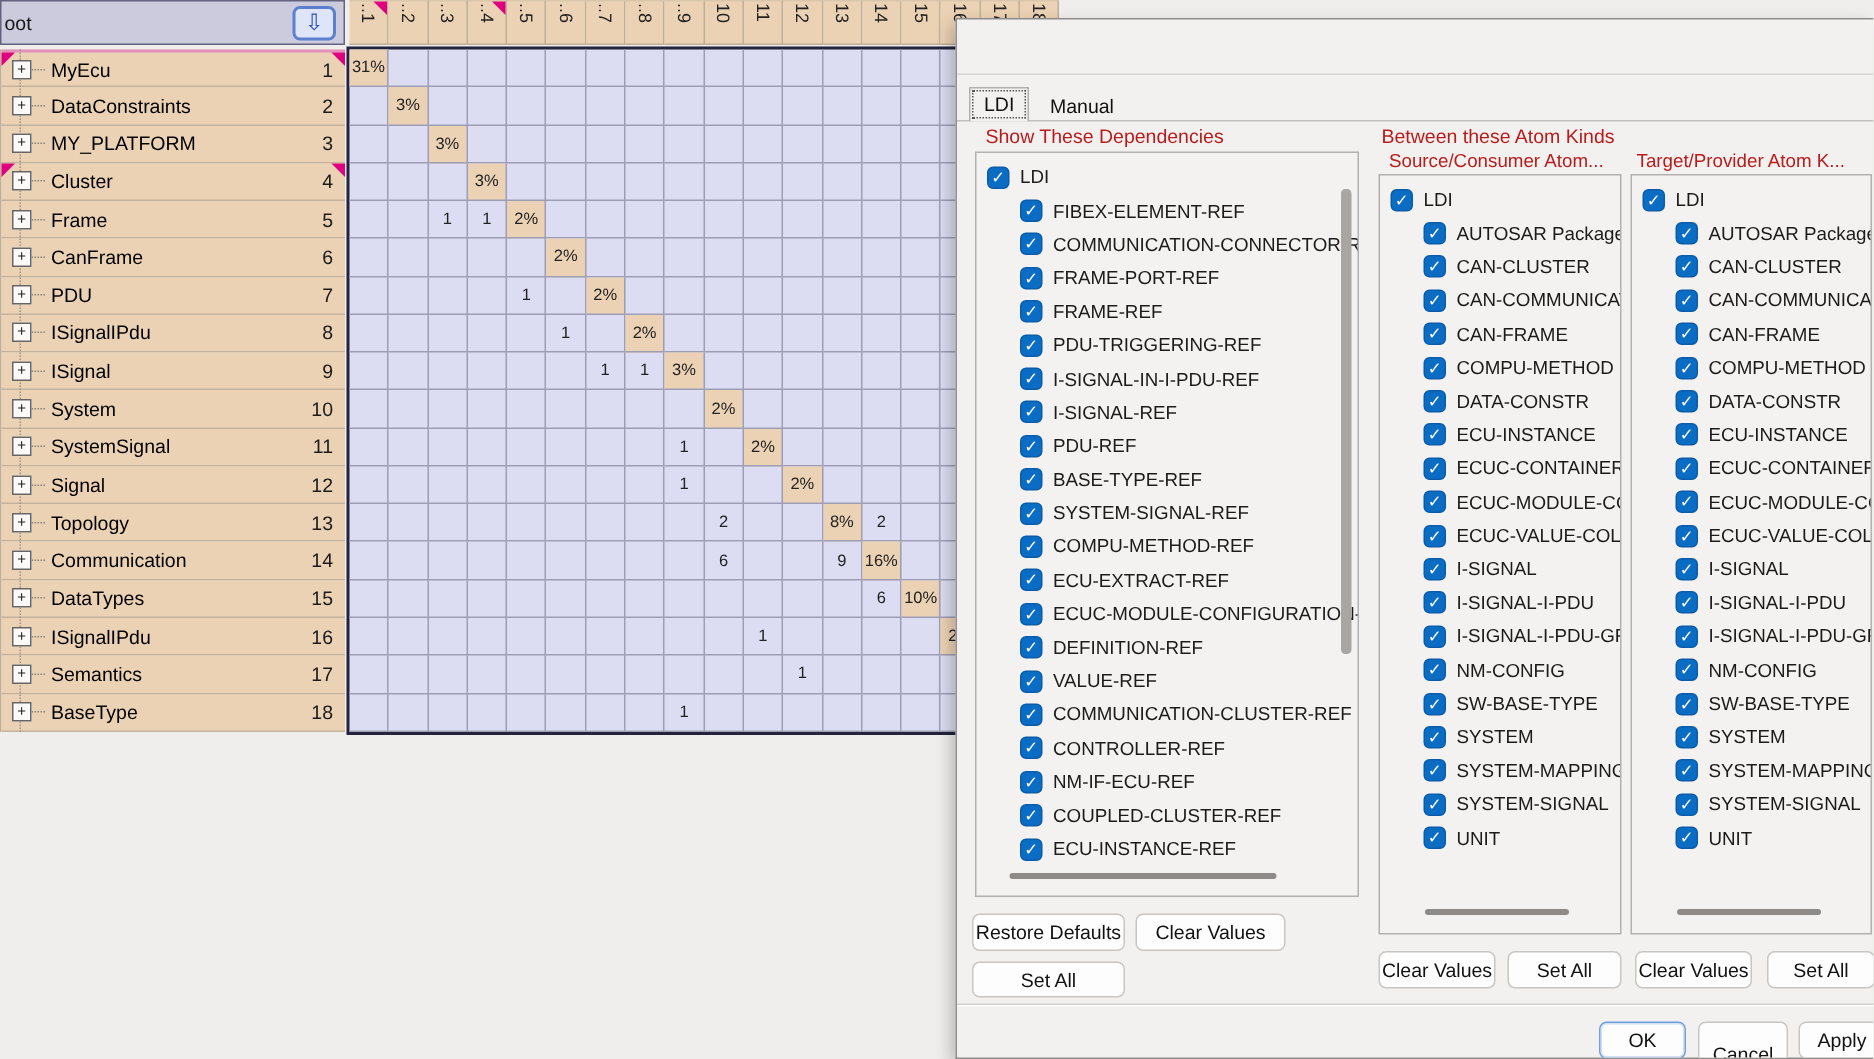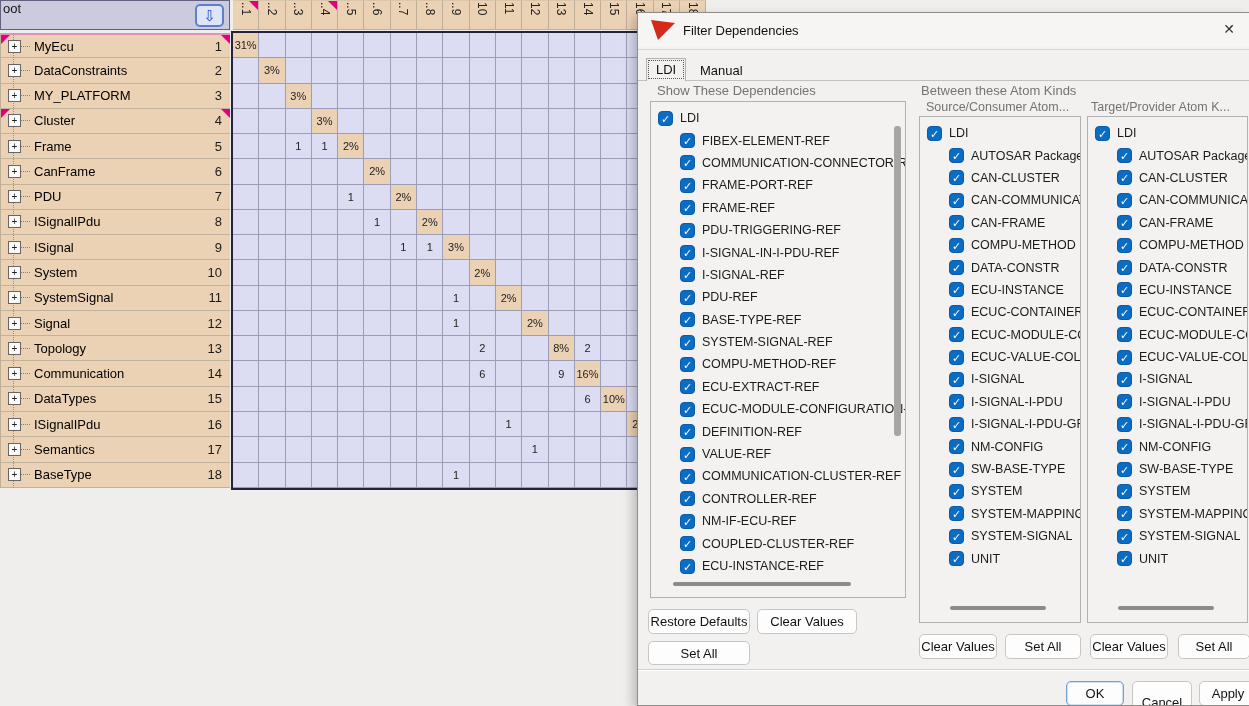--- a/index.html
+++ b/index.html
@@ -1,21 +1,21 @@
 <!DOCTYPE html>
 <html><head>
 <meta charset="utf-8">
 <style>
   * { margin:0; padding:0; box-sizing:border-box; }
   html,body { width:1249px; height:706px; overflow:hidden; }
   body { position:relative; background:#efeeec; font-family:"Liberation Sans", sans-serif; }
 
   
   .corner { position:absolute; left:0; top:0; width:230px; height:30px;
-            background:#cbcbdd; border:1px solid #62627e; display:flex; }
+            background:#cbcbdd; border:1px solid #62627e; display:flex; align-items:center; }
   .corner-label { font-size:13px; color:#161616; padding-left:2px; }
   .arrow-btn { position:absolute; right:5px; top:3px; width:29px; height:23px;
                border:2px solid #5c7fd0; border-radius:5px; background:#dfe5f8;
                color:#2b4fc0; font-size:15px; line-height:19px; text-align:center; cursor:pointer; }
 
   .colheads { position:absolute; left:233px; top:0; height:30px; display:flex; }
   .colhead { width:26.3px; height:30px; background:#ecd2b4; position:relative;
              border-right:1px solid #bfae98; border-top:1px solid #d9c6ab; border-bottom:1px solid #bfae98;
              display:flex; justify-content:center; }
   .colhead span { writing-mode:vertical-rl; font-size:12px; color:#222; margin-top:1px; }
@@ -52,21 +52,21 @@
   .tbtitle { margin-left:7px; font-size:13px; color:#111; }
   .tbclose { position:absolute; right:14px; top:8px; font-size:14px; color:#333; cursor:pointer; }
   .titlesep { position:absolute; left:0; right:0; top:36px; height:1px; background:#d8d6d4; }
 
   .tab { position:absolute; font-size:13px; color:#111; }
   .tab.sel { left:8px; top:45px; height:23px; padding:3px 9px 0; background:#f3f1f0;
              border:1px solid #b3b1af; border-bottom:none; outline:1px dotted #555; outline-offset:-3px; z-index:2; }
   .tab.plain { left:52px; top:48px; padding:2px 10px; }
   .tabline { position:absolute; left:0; right:0; top:67px; height:1px; background:#c2c0be; }
 
-  .gl { position:absolute; font-size:13px; color:#737373; white-space:nowrap; }
+  .gl { position:absolute; font-size:13px; color:#b91c1c; white-space:nowrap; }
   .gl.sub { font-size:12.5px; }
 
   .listbox { position:absolute; border:1px solid #b3b1af; background:#f4f2f1;
              padding:5px 0 0 7px; overflow:hidden; }
   .li { height:22.4px; display:flex; align-items:center; }
   .li.child { margin-left:22px; }
   .cb { width:15px; height:15px; border-radius:4px; background:#0b6cc4; border:1px solid #0a5cab;
         color:#fff; font-size:11px; line-height:14px; text-align:center; margin-right:7px; flex:none; }
   .li .txt { font-size:12.5px; color:#1b1b1b; white-space:nowrap; }
   .vsb { position:absolute; width:7px; border-radius:3px; background:#a8a5a2; }
@@ -584,27 +584,20 @@
       <div class="cell"></div>
       <div class="cell"></div>
       <div class="cell"></div>
       <div class="cell"></div>
       <div class="cell"></div>
       <div class="cell"></div>
     </div>
 </div>
 
 <div class="dialog">
-  <div class="titlebar">
-    <svg class="tbicon" viewBox="0 0 26 22">
-      <polygon points="1,1 25,4 8,21" fill="#d42a1e"></polygon>
-    </svg>
-    <span class="tbtitle">Filter Dependencies</span>
-    <span class="tbclose">✕</span>
-  </div>
   <div class="titlesep"></div>
 
   <div class="tab sel">LDI</div>
   <div class="tab plain">Manual</div>
   <div class="tabline"></div>
 
   <div class="gl" style="left:19px; top:70px;">Show These Dependencies</div>
   <div class="listbox" id="list-deps" style="left:12px; top:88px; width:256px; height:497px;">
     <div class="vsb" style="right:4px; top:24px; height:310px;"></div>
     <div class="hsb" style="left:22px; bottom:11px; width:178px;"></div>

